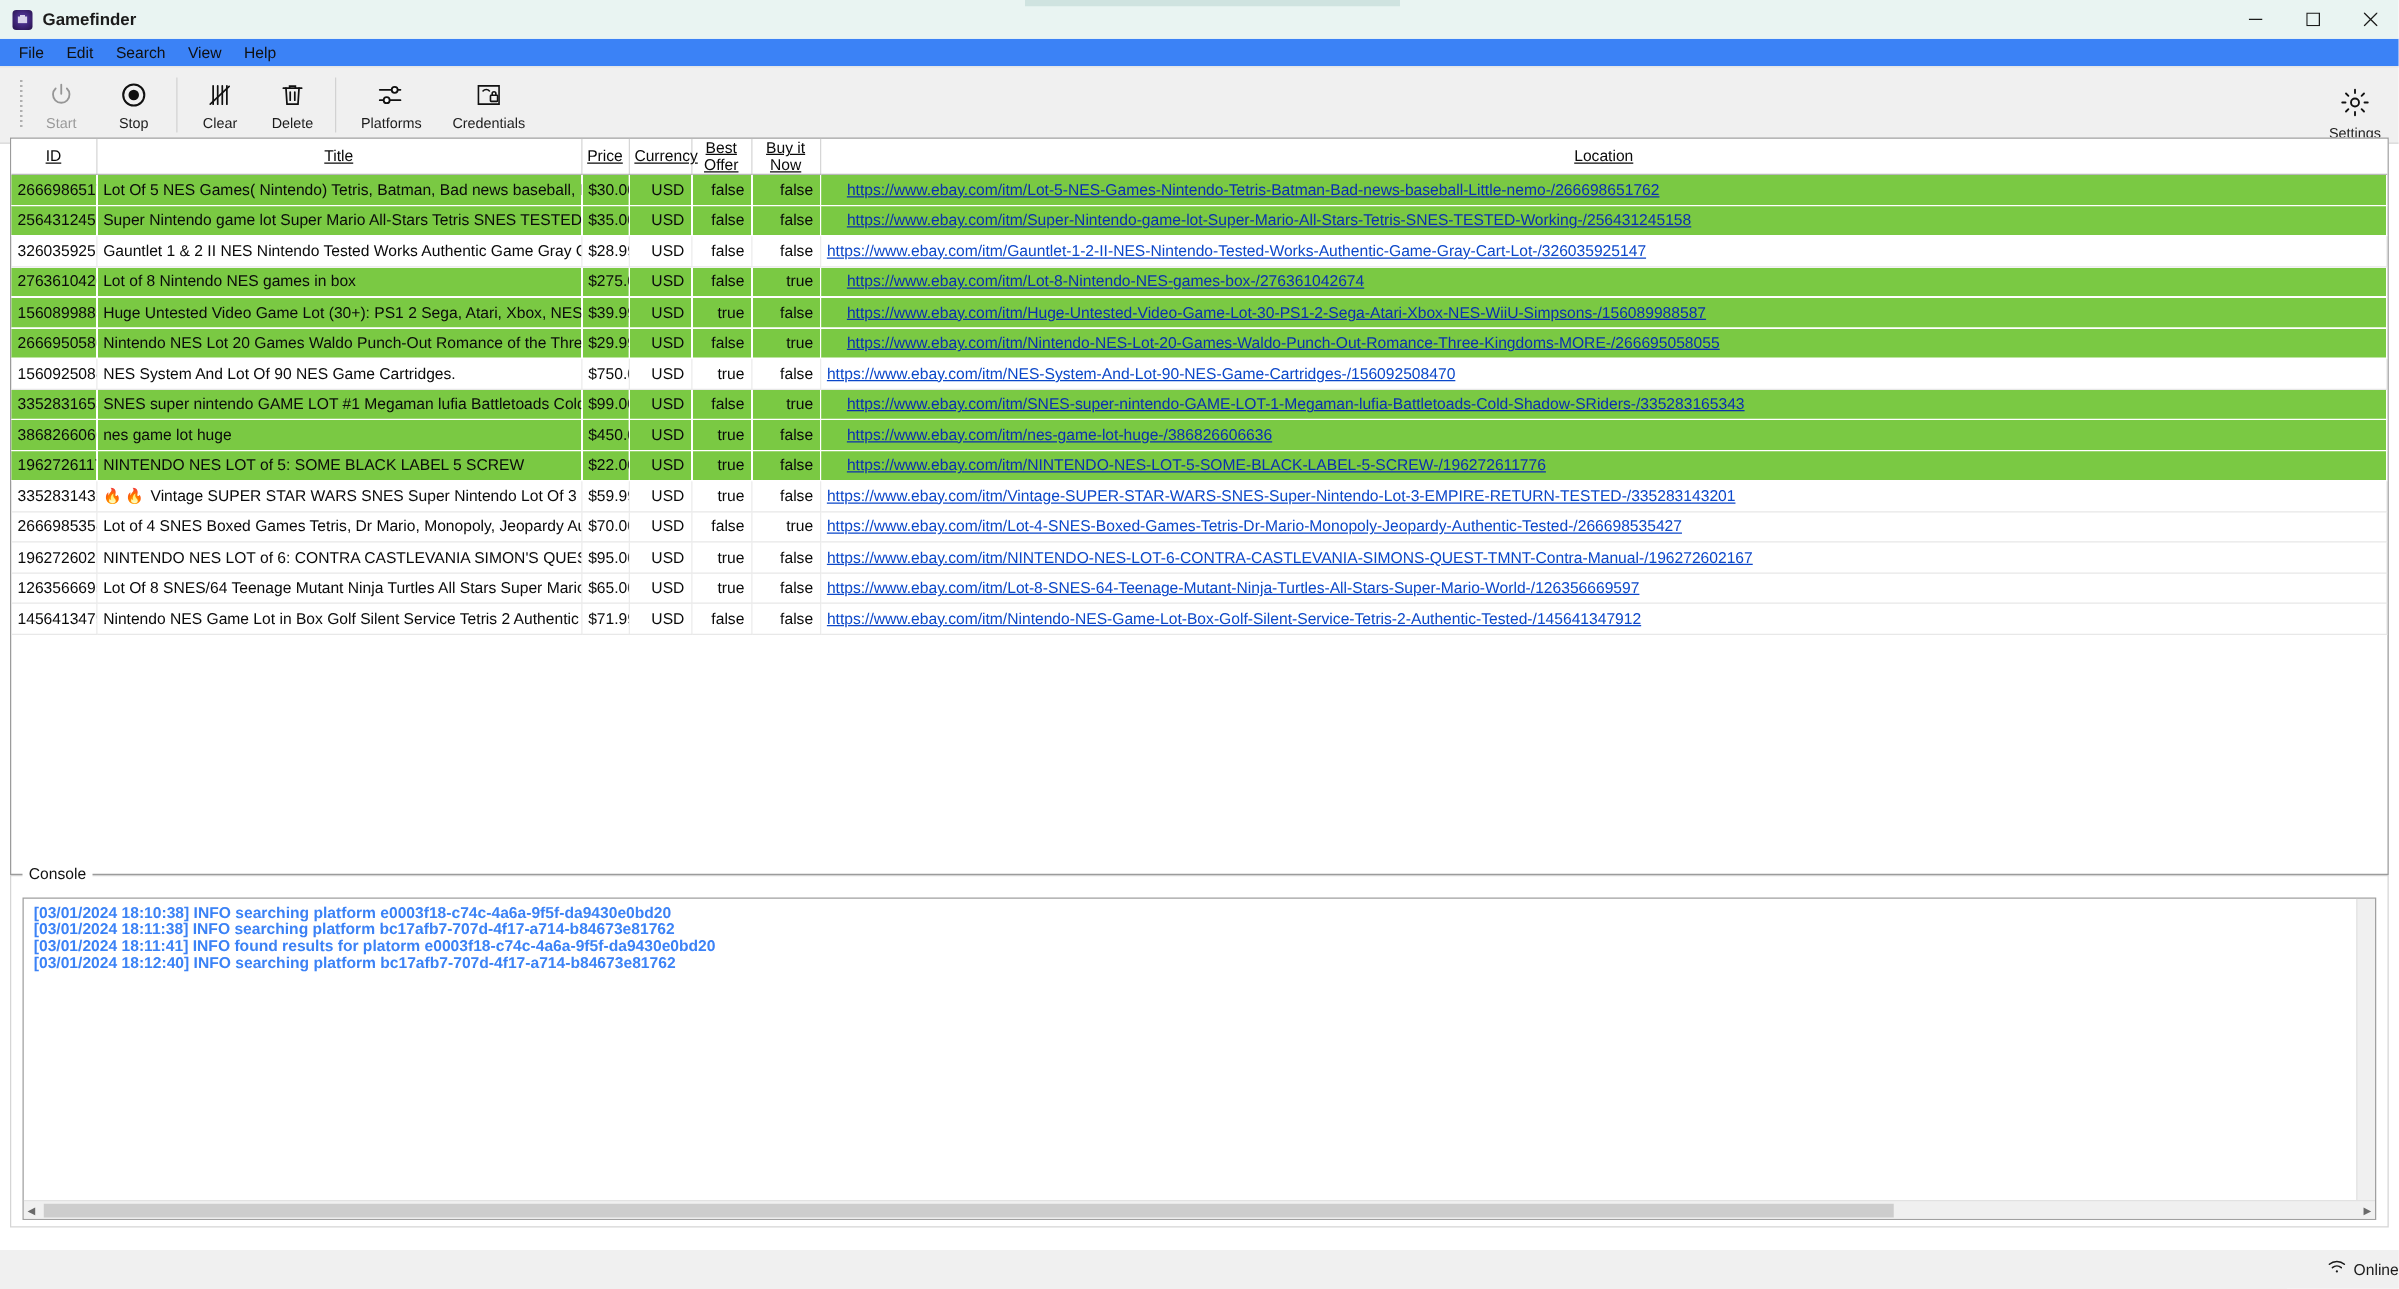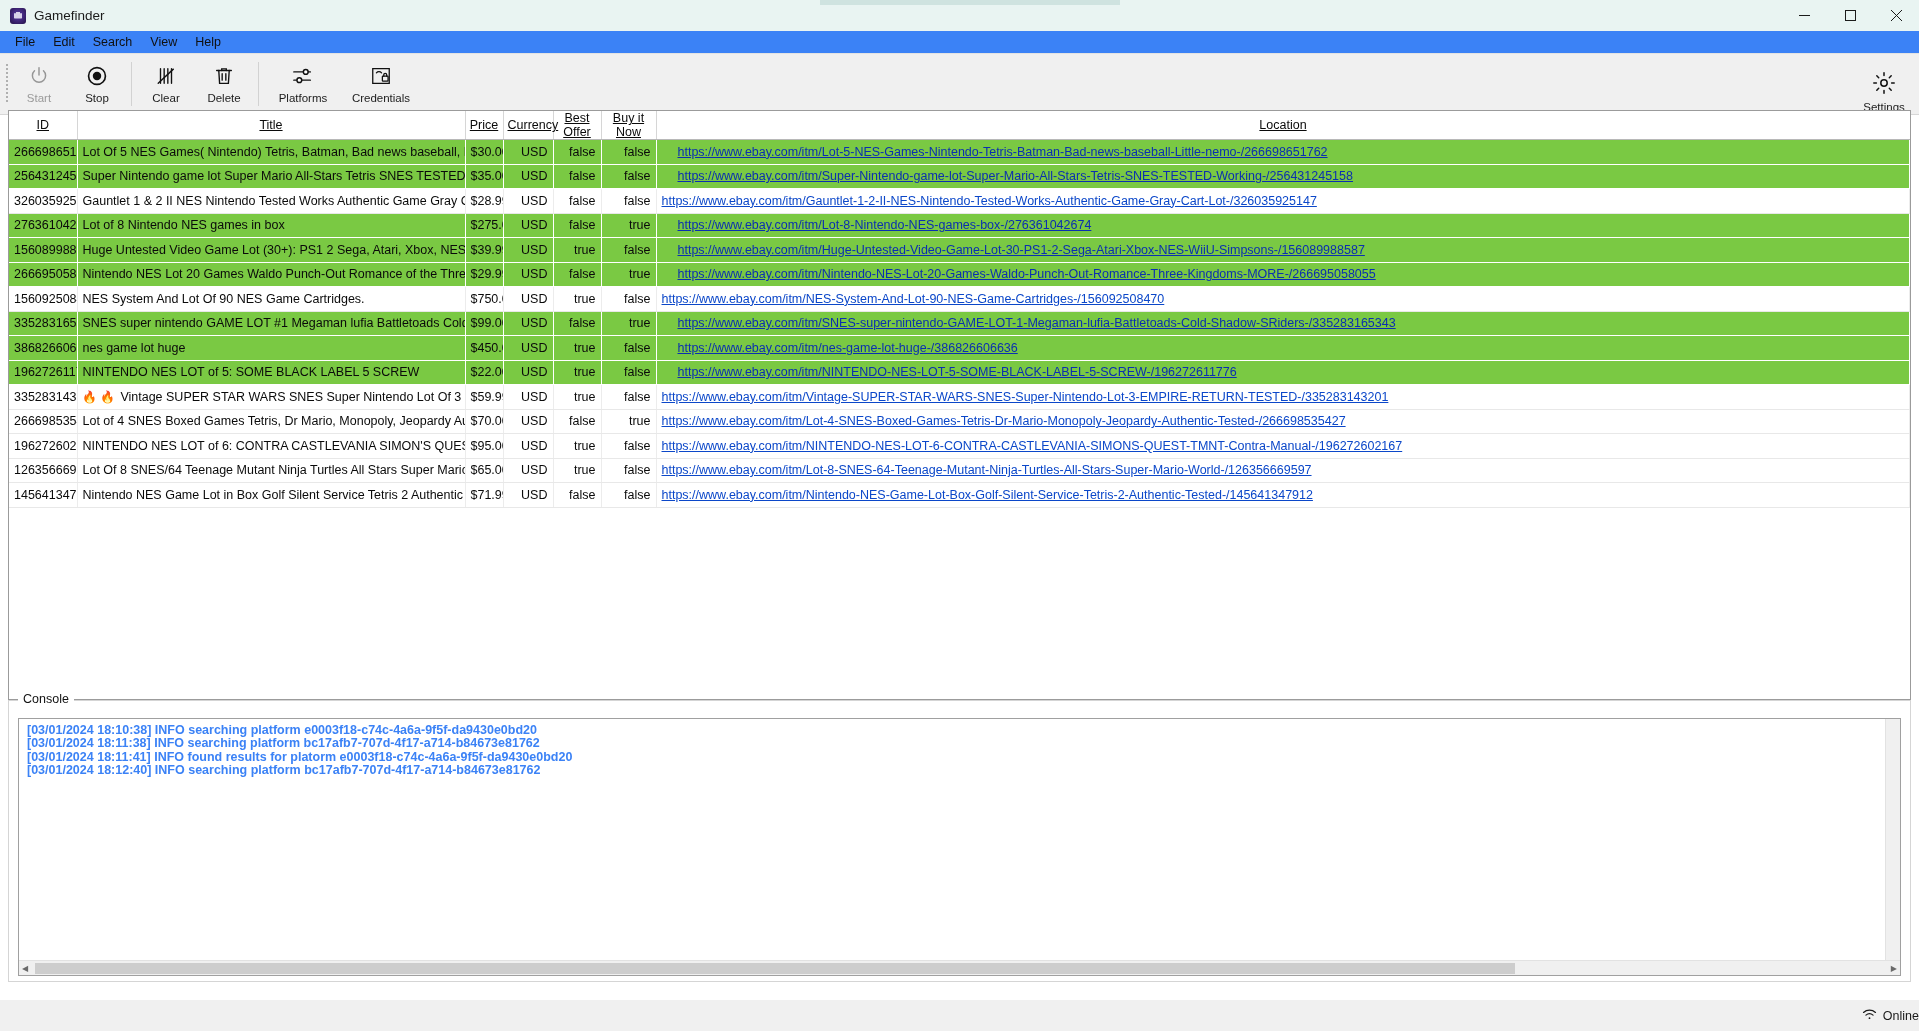--- a/index.html
+++ b/index.html
@@ -36,20 +36,21 @@
     content: "";
     position: absolute;
     left: 4px; top: 4px; width: 8px; height: 7px;
     background: #d8d2ea;
     border-radius: 1px;
     clip-path: polygon(0 25%,25% 25%,25% 0,75% 0,75% 25%,100% 25%,100% 100%,0 100%);
   }
   .app-title {
     font-size: 13.5px;
     color: #1b1b1b;
+    font-weight: bold;
   }
   .win-controls {
     margin-left: auto;
     display: flex;
     height: 31px;
   }
   .win-btn {
     width: 46px; height: 31px;
     display: flex; align-items: center; justify-content: center;
     color: #1b1b1b;
@@ -75,21 +76,21 @@
 
   
   .toolbar {
     height: 62px;
     background: #f0f0f0;
     border-top: 1px solid #e3e3e3;
     border-bottom: 1px solid #d7d7d7;
     display: flex;
     align-items: stretch;
     position: relative;
-    padding-left: 4px;
+    padding-left: 14px;
   }
   .grip {
     width: 6px;
     display: flex; align-items: center; justify-content: center;
     flex: 0 0 auto;
   }
   .grip-dots {
     width: 2px; height: 40px;
     background-image: repeating-linear-gradient(to bottom, #b0b0b0 0 2px, transparent 2px 4px);
   }

